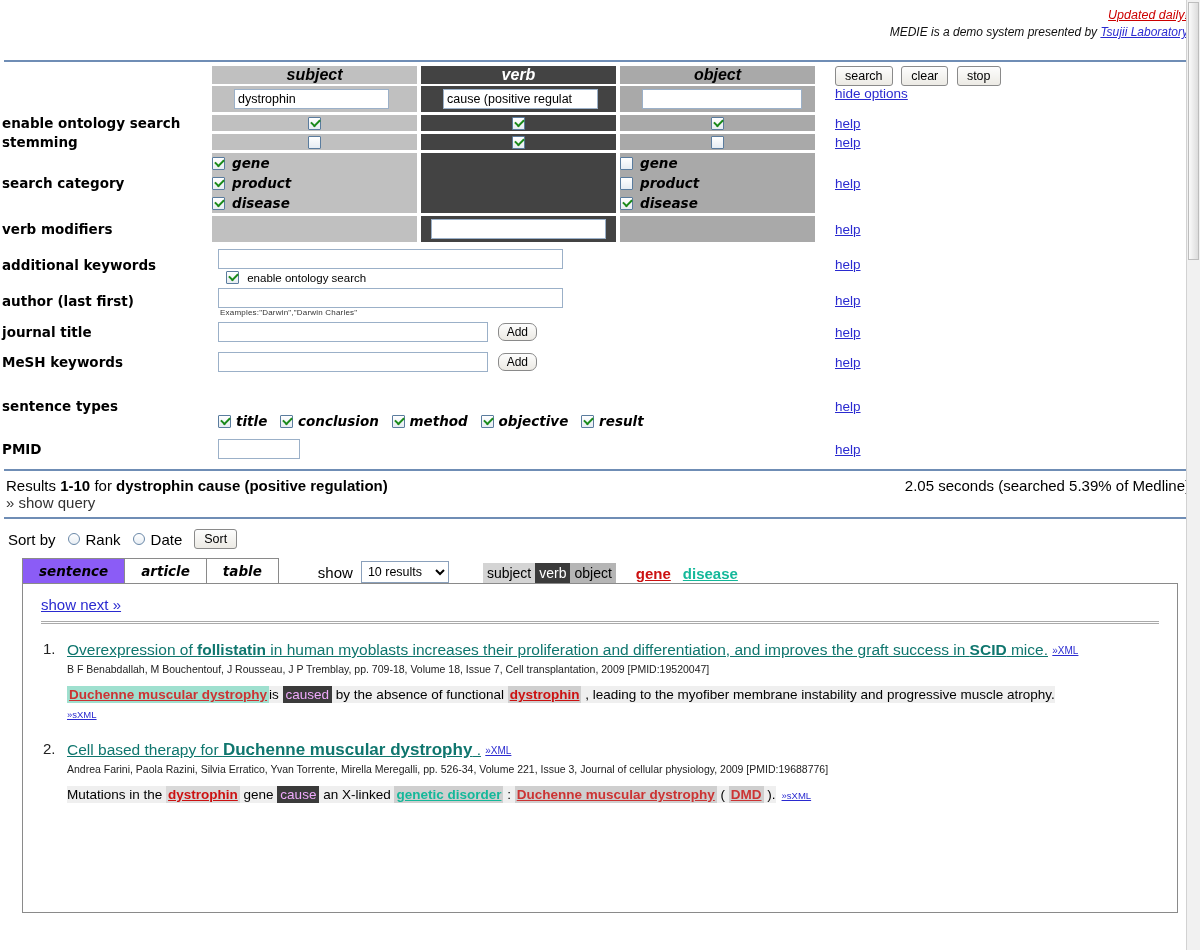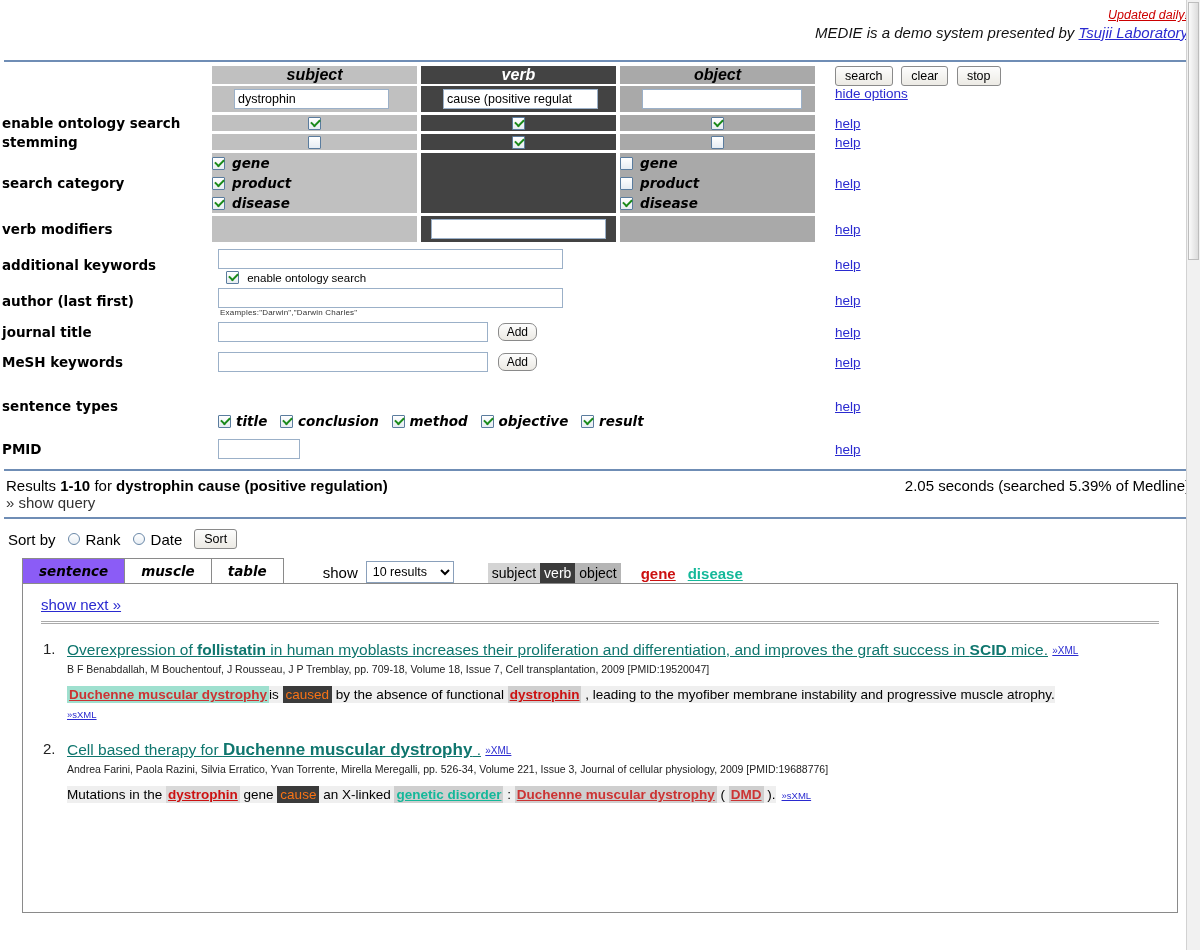--- a/index.html
+++ b/index.html
@@ -37,21 +37,21 @@
     font-style: italic; font-size: 17px; color: #2a2ad0;
     text-decoration: underline; cursor: pointer;
   }
   .hdr-right {
     position: absolute; right: 12px; top: 8px; text-align: right;
   }
   .updated-daily {
     color: #cc0000; font-style: italic; font-size: 12.5px;
     text-decoration: underline; display:block; margin-bottom: 2px;
   }
-  .demo-note { font-style: italic; font-size: 15px; color:#111; }
+  .demo-note { font-style: italic; font-size: 12px; color:#111; }
   .demo-note a { color:#2a2ad0; text-decoration: underline; font-style: italic; }
   .hdr-rule { border-top: 2px solid #6f8db5; margin: 2px 4px 0 4px; }
 
   
   .formwrap { padding: 4px 0 0 0; }
   table.formtable { border-collapse: collapse; width: 1160px; margin-left: 2px; }
   table.formtable td { padding: 0; vertical-align: middle; }
   .lbl {
     font-weight: bold; font-size: 13.5px; color:#000;
     padding-left: 18px; white-space: nowrap;
@@ -169,21 +169,21 @@
   .rnum { width: 30px; font-size: 15px; color:#222; padding-left: 6px; flex:none;}
   .rbody { flex: 1; }
   .rtitle { font-size: 15.5px; line-height: 20px; color:#2a2ad0; }
   .rtitle a { color:#0f766e; text-decoration: underline; }
   .gene { color:#cc1111; font-weight:bold; text-decoration: underline; }
   .disease { color:#14b89a; font-weight:bold; text-decoration: underline; }
   .xml { font-size: 10px; color:#2a2ad0; text-decoration: underline; vertical-align: 1px; }
   .rcite { font-size: 10.5px; color:#222; margin-top: 2px; }
   .rsent { margin-top: 10px; font-size: 13.5px; line-height: 19px; }
   .sent-plain { background:#efefef; padding: 1px 0; }
-  .h-verb { background:#3b3b3b; color:#f97316; padding: 1px 3px; }
+  .h-verb { background:#3b3b3b; color:#f0abfc; padding: 1px 3px; }
   .subj-disease { background:#9fe0cf; color:#cc3333; font-weight:bold; text-decoration: underline; padding:1px 2px;}
   .obj-gene { background:#cfcfcf; color:#cc1111; font-weight:bold; text-decoration: underline; padding:1px 2px;}
   .obj-disease { background:#cfcfcf; color:#14b89a; font-weight:bold; text-decoration: underline; padding:1px 2px;}
   .obj-diseaser { background:#cfcfcf; color:#cc3333; font-weight:bold; text-decoration: underline; padding:1px 2px;}
   .subj-gene { background:#d9d9d9; color:#cc1111; font-weight:bold; text-decoration: underline; padding:1px 2px;}
   .xml-small { font-size: 9.5px; color:#2a2ad0; text-decoration: underline; }
 
   
   .scrollstrip {
     position:absolute; right:0; top:0; width: 14px; height: 950px;
@@ -410,21 +410,21 @@
     <span>Sort by</span>
     <span class="radio"></span>
       <span>Rank</span>
     <span class="radio"></span>
       <span>Date</span>
     <button class="gbtn sortbtn">Sort</button>
   </div>
 
   <div class="tabsrow">
     <div class="tab active">sentence</div>
-    <div class="tab">muscle</div>
+    <div class="tab">article</div>
     <div class="tab">table</div>
     <div class="ctrls">
       <span>show</span>
       <select class="showsel">
         <option selected="">10 results</option>
         <option>20 results</option>
         <option>50 results</option>
         <option>100 results</option>
       </select>
     </div>

